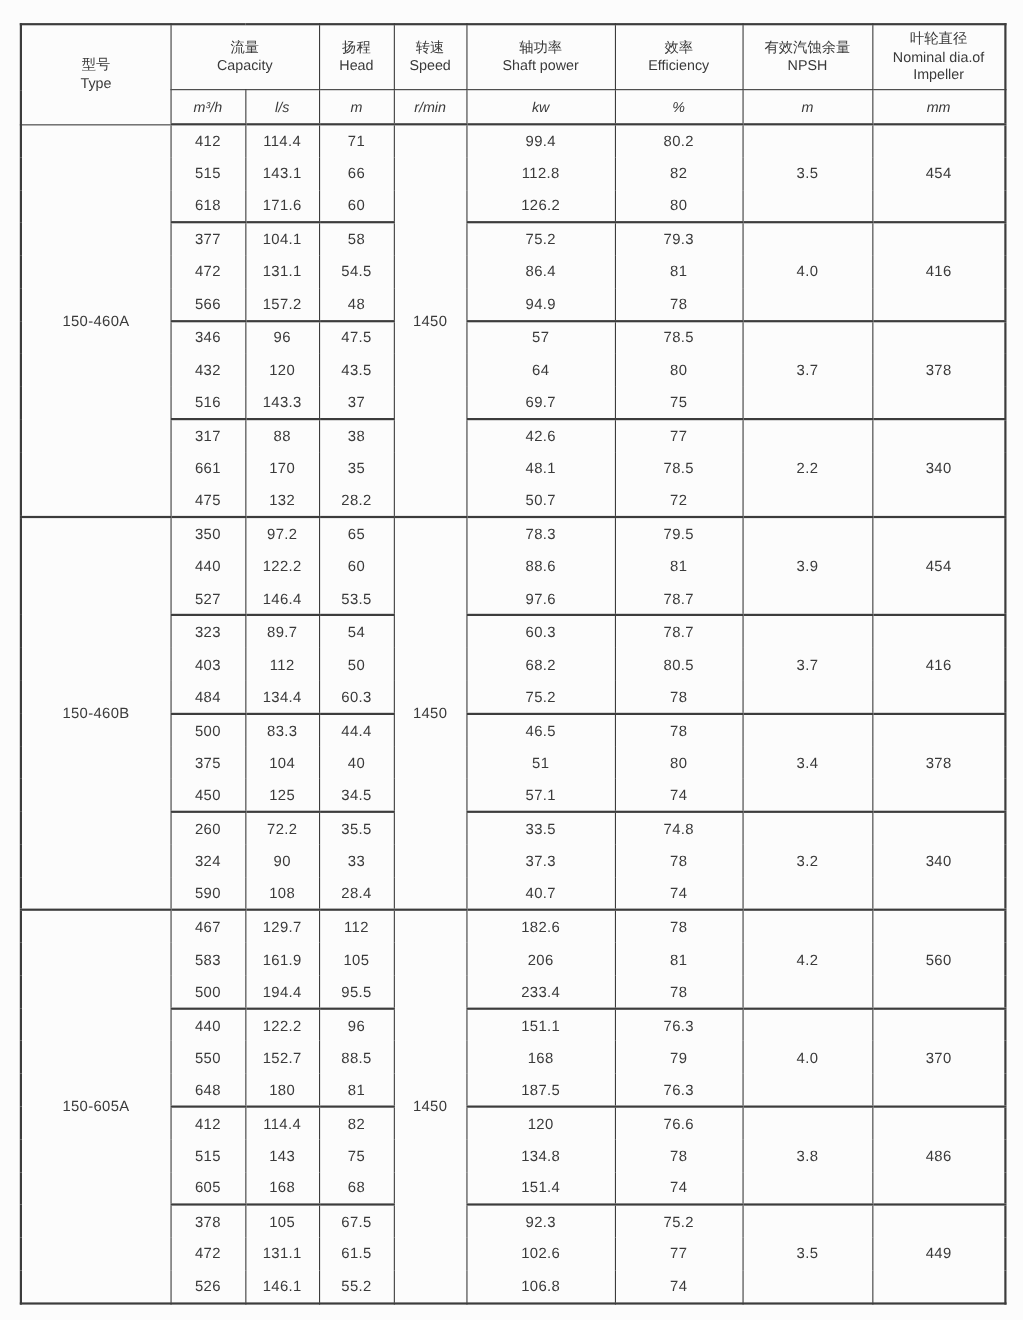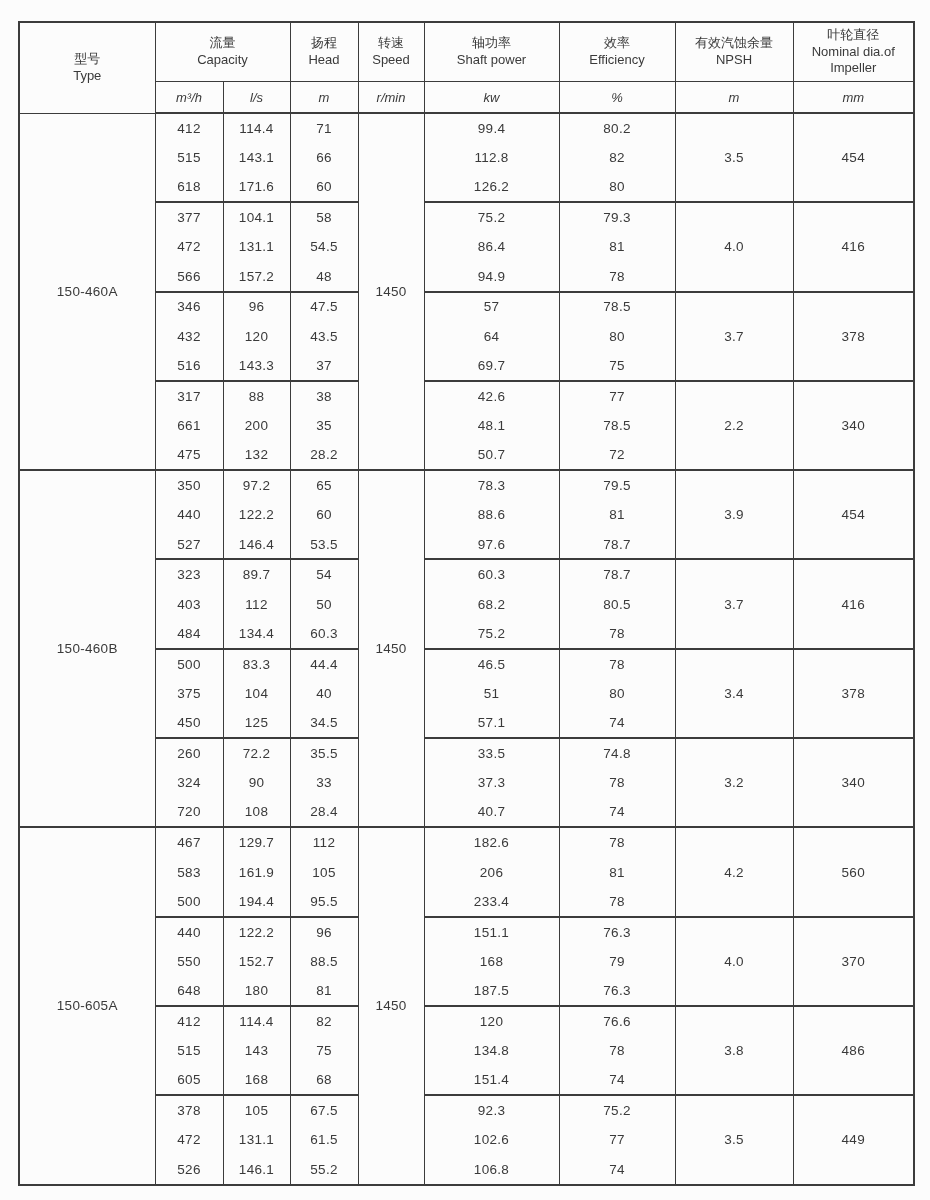--- a/index.html
+++ b/index.html
@@ -198,21 +198,21 @@
           <td class="bt">317</td>
           <td class="bt">88</td>
           <td class="bt">38</td>
           <td class="bt">42.6</td>
           <td class="bt">77</td>
           <td rowspan="3" class="bt">2.2</td>
           <td rowspan="3" class="bt">340</td>
         </tr>
         <tr>
           <td>661</td>
-          <td>200</td>
+          <td>170</td>
           <td>35</td>
           <td>48.1</td>
           <td>78.5</td>
         </tr>
         <tr>
           <td>475</td>
           <td>132</td>
           <td>28.2</td>
           <td>50.7</td>
           <td>72</td>
@@ -298,21 +298,21 @@
           <td rowspan="3" class="bt">340</td>
         </tr>
         <tr>
           <td>324</td>
           <td>90</td>
           <td>33</td>
           <td>37.3</td>
           <td>78</td>
         </tr>
         <tr>
-          <td>720</td>
+          <td>590</td>
           <td>108</td>
           <td>28.4</td>
           <td>40.7</td>
           <td>74</td>
         </tr>
         <tr>
           <td rowspan="12" class="bt">150-605A</td>
           <td class="bt">467</td>
           <td class="bt">129.7</td>
           <td class="bt">112</td>

